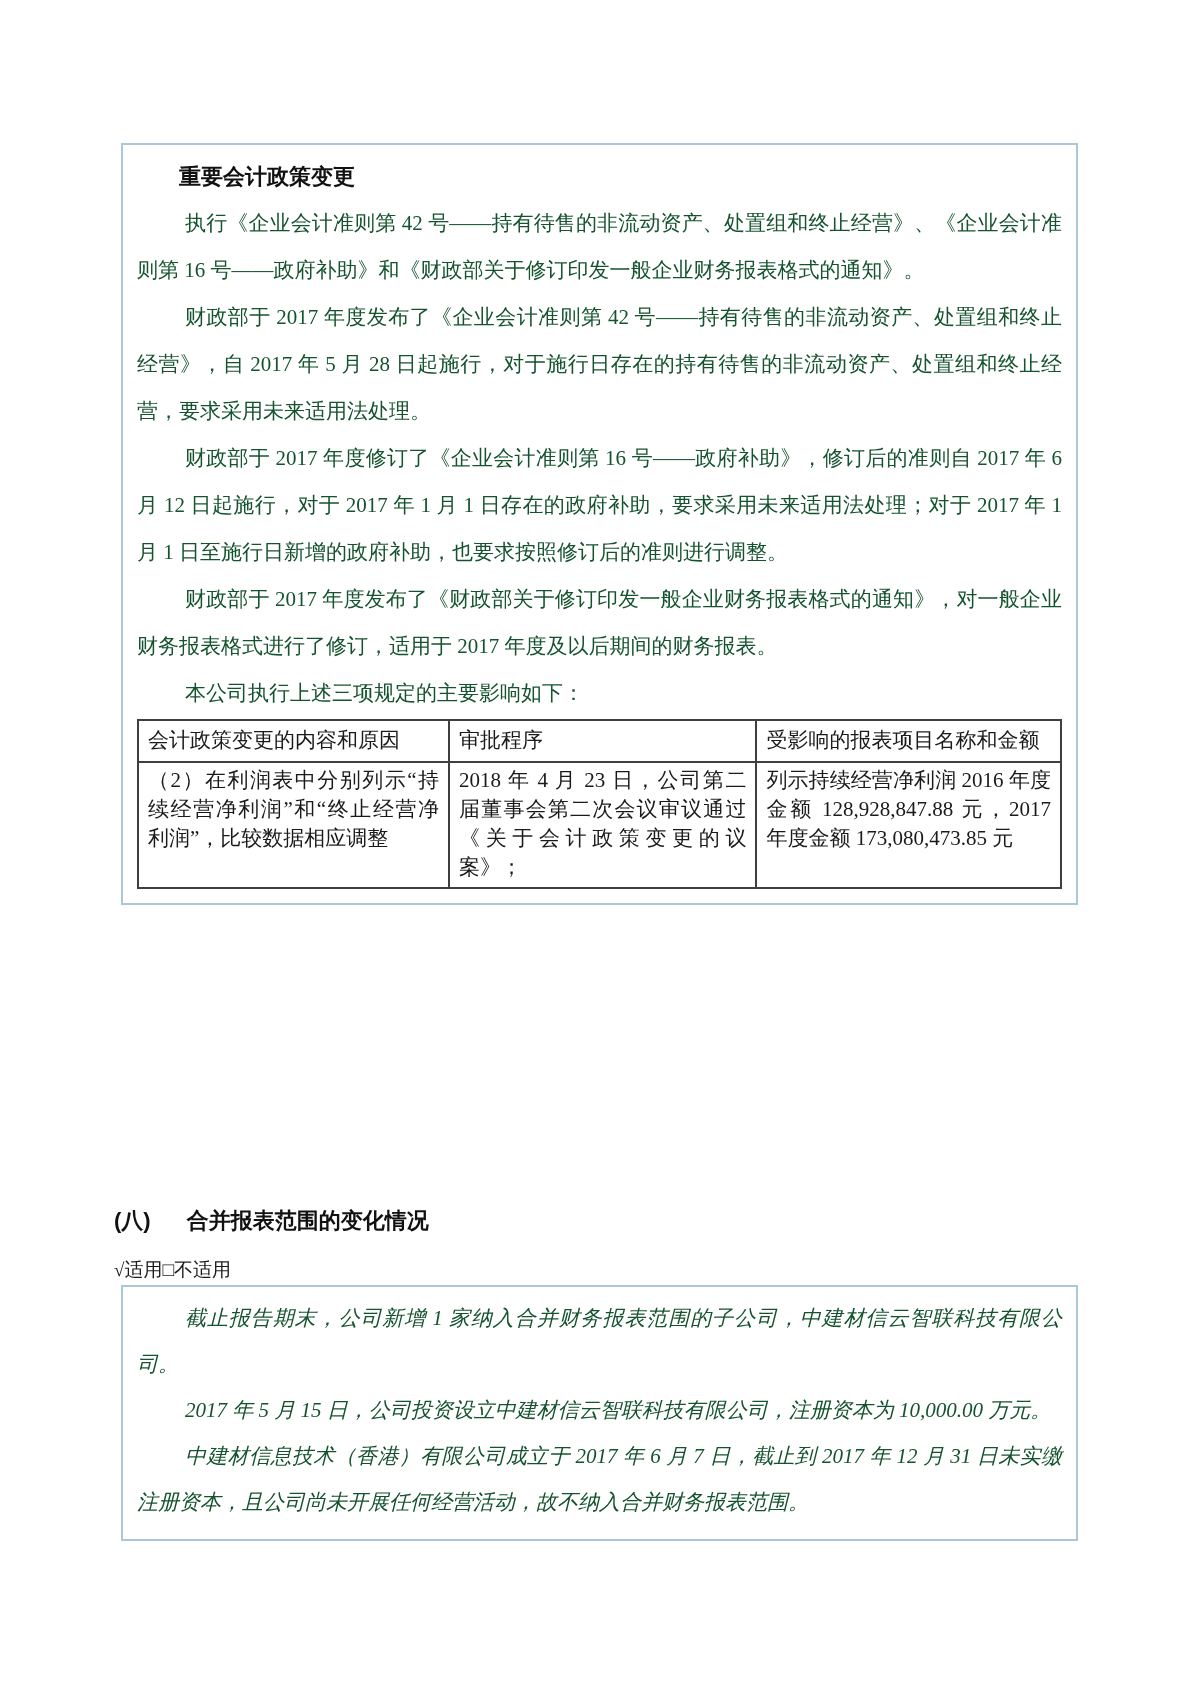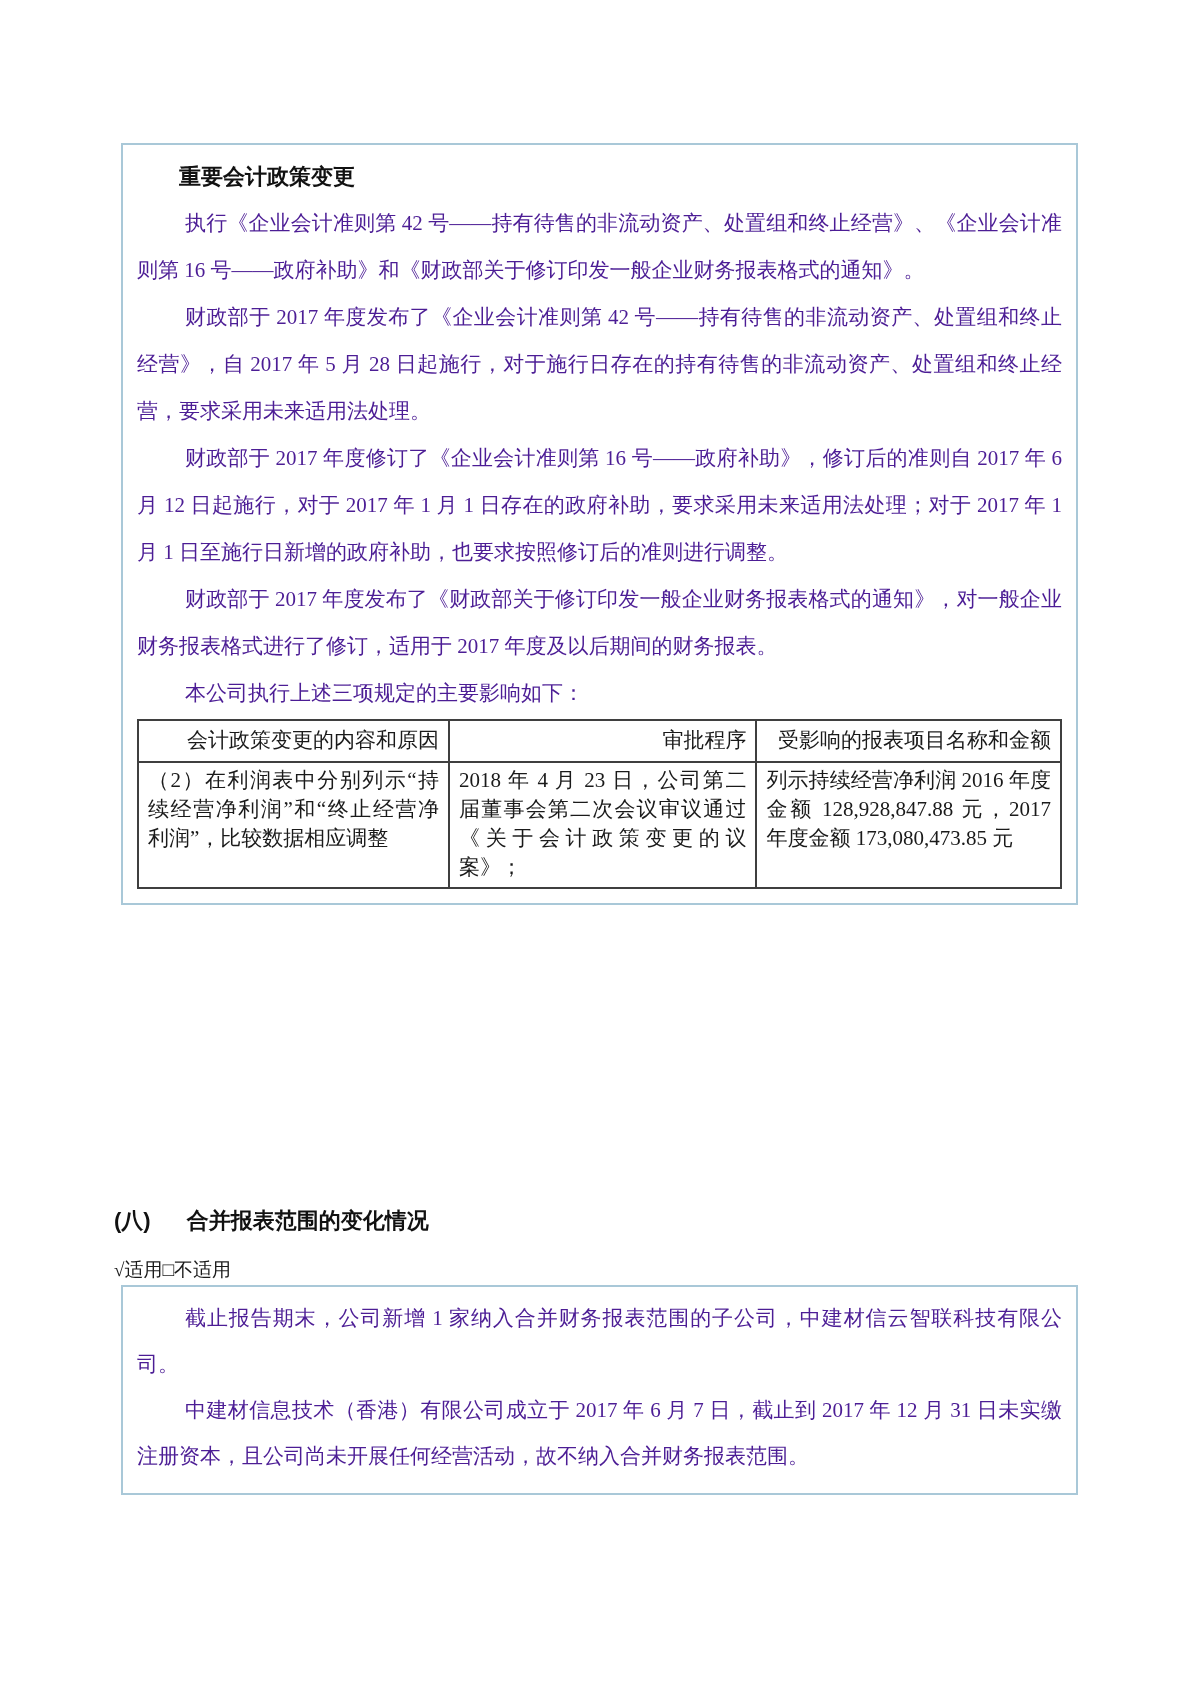--- a/index.html
+++ b/index.html
@@ -31,40 +31,40 @@
     font-weight: bold;
     line-height: 47px;
     margin-left: 42px;
     color: #111111;
   }
   .para {
     font-size: 21px;
     line-height: 47px;
     text-align: justify;
     text-indent: 48px;
-    color: #4c1d95;
+    color: #14532d;
   }
-  .scope-box .para { line-height: 46px; }
+  .scope-box .para { line-height: 46px; font-style: italic; }
 
   table.policy-table {
     width: 100%;
     border-collapse: collapse;
     margin-top: 2px;
     table-layout: fixed;
   }
   .policy-table th, .policy-table td {
     border: 2px solid #3f3f3f;
     font-size: 21px;
     line-height: 29px;
     vertical-align: top;
     padding: 3px 9px 5px 9px;
     font-weight: normal;
     color: #1a1a1a;
   }
-  .policy-table th { text-align: right; padding-top: 5px; padding-bottom: 6px; }
+  .policy-table th { text-align: left; padding-top: 5px; padding-bottom: 6px; }
   .policy-table td { text-align: justify; }
   .col-a { width: 33.7%; }
   .col-b { width: 33.3%; }
   .col-c { width: 33.0%; }
 
   .section-heading {
     position: absolute;
     top: 1206px;
     left: 114px;
     font-family: "Liberation Sans", "DejaVu Sans", sans-serif;
@@ -117,16 +117,17 @@
 
   <div class="section-heading">
     <span class="sec-num">(八)</span>
     <span class="sec-title">合并报表范围的变化情况</span>
   </div>
 
   <div class="applicability">√适用□不适用</div>
 
   <section class="callout scope-box">
     <p class="para">截止报告期末，公司新增 1 家纳入合并财务报表范围的子公司，中建材信云智联科技有限公司。</p>
+    <p class="para">2017 年 5 月 15 日，公司投资设立中建材信云智联科技有限公司，注册资本为 10,000.00 万元。</p>
     <p class="para">中建材信息技术（香港）有限公司成立于 2017 年 6 月 7 日，截止到 2017 年 12 月 31 日未实缴注册资本，且公司尚未开展任何经营活动，故不纳入合并财务报表范围。</p>
   </section>
 
 </div>
 
 </body></html>

